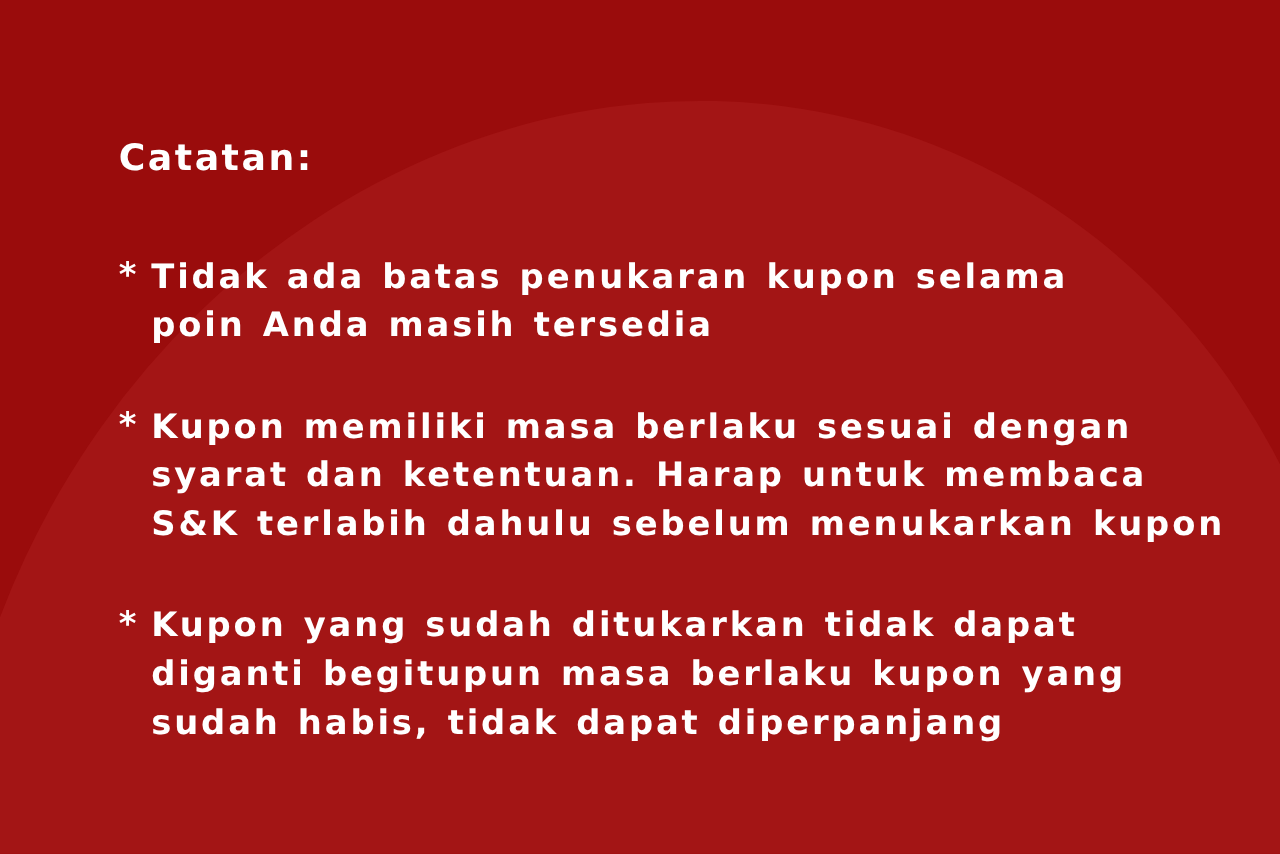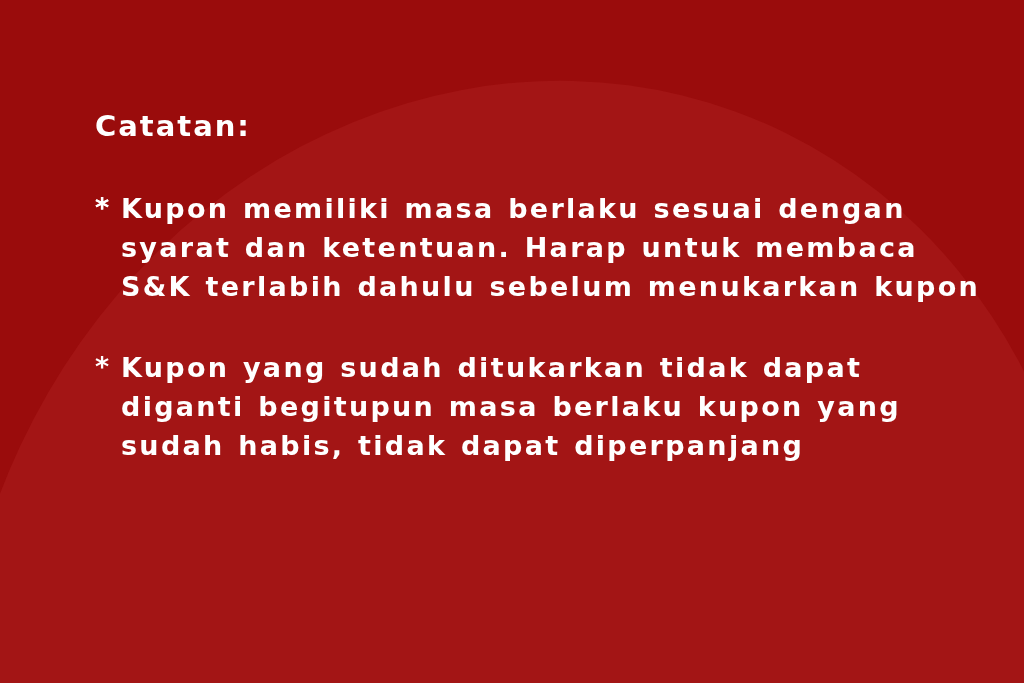--- a/index.html
+++ b/index.html
@@ -35,21 +35,21 @@
     width: 910px;
     color: #FFFFFF;
     font-weight: bold;
   }
 
   .note-title {
     font-size: 29px;
     line-height: 39px;
     letter-spacing: 2px;
     word-spacing: 2px;
-    margin-bottom: 43px;
+    margin-bottom: 56px;
     font-weight: bold;
   }
 
   .bullet {
     position: relative;
     padding-left: 26px;
     margin-bottom: 42px;
     font-size: 27px;
     line-height: 39px;
     letter-spacing: 2.3px;
@@ -73,20 +73,22 @@
 <body>
 
 <div class="bg-blob"></div>
 
 <div class="content">
 
   <div class="note-title">Catatan:</div>
 
   <div class="bullet">
     <span class="bullet-marker">*</span>
+    <span class="bullet-text">Tidak ada batas penukaran kupon selama
+poin Anda masih tersedia</span>
   </div>
 
   <div class="bullet">
     <span class="bullet-marker">*</span>
     <span class="bullet-text">Kupon memiliki masa berlaku sesuai dengan
 syarat dan ketentuan. Harap untuk membaca
 S&amp;K terlabih dahulu sebelum menukarkan kupon</span>
   </div>
 
   <div class="bullet">

